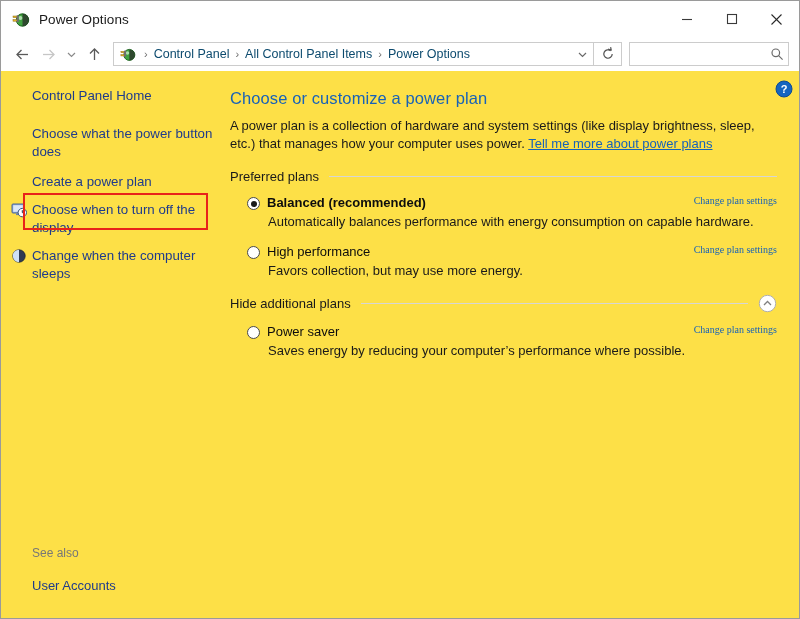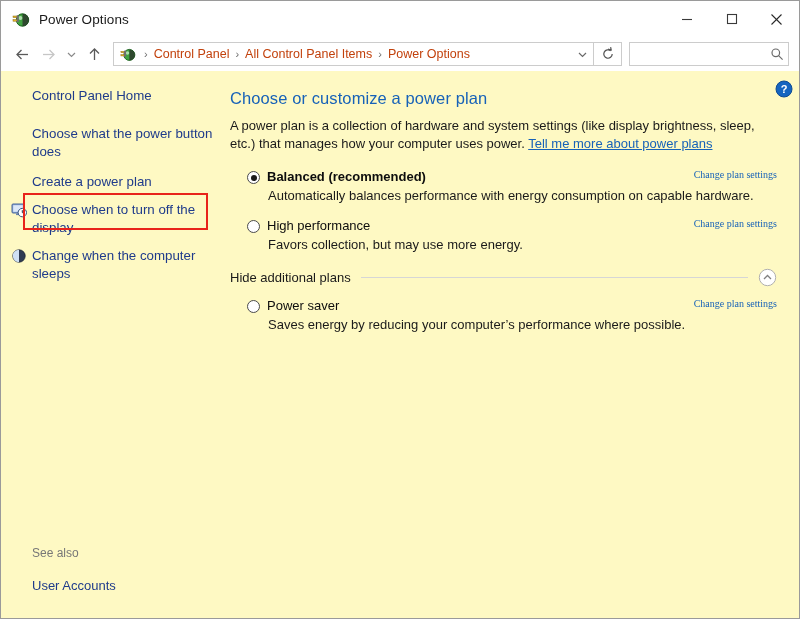--- a/index.html
+++ b/index.html
@@ -103,21 +103,21 @@
   }
   .crumbs {
     display: flex;
     align-items: center;
     flex: 1;
     min-width: 0;
     overflow: hidden;
   }
   .crumb {
     font-size: 12.5px;
-    color: #c2410c;
+    color: #0c4a6e;
     white-space: nowrap;
     padding: 0 2px;
   }
   .crumb-sep {
     color: #6d6d6d;
     font-size: 11px;
     padding: 0 4px;
     user-select: none;
   }
   .addr-drop {
@@ -168,21 +168,21 @@
     align-items: center;
     justify-content: center;
     flex: none;
   }
 
   
   .content {
     flex: 1;
     display: flex;
     position: relative;
-    background: #fef9c3;
+    background: #fde047;
     overflow: hidden;
   }
 
   
   .sidebar {
     width: 222px;
     flex: none;
     position: relative;
     padding-top: 16px;
     box-sizing: border-box;
@@ -522,20 +522,24 @@
         </svg>
       </div>
 
       <h1 class="page-title">Choose or customize a power plan</h1>
 
       <div class="page-desc">
         <span>A power plan is a collection of hardware and system settings (like display brightness, sleep, etc.) that manages how your computer uses power. </span><a href="#">Tell me more about power plans</a>
       </div>
 
       <div class="grp-block">
+        <div class="group-head">
+          <span class="lbl">Preferred plans</span>
+          <span class="line"></span>
+        </div>
 
         <div class="plan">
           <span class="radio checked"></span>
           <span class="pname bold">Balanced (recommended)</span>
           <a href="#" class="plink">Change plan settings</a>
         </div>
         <div class="plan-desc">Automatically balances performance with energy consumption on capable hardware.</div>
 
         <div class="plan">
           <span class="radio"></span>

